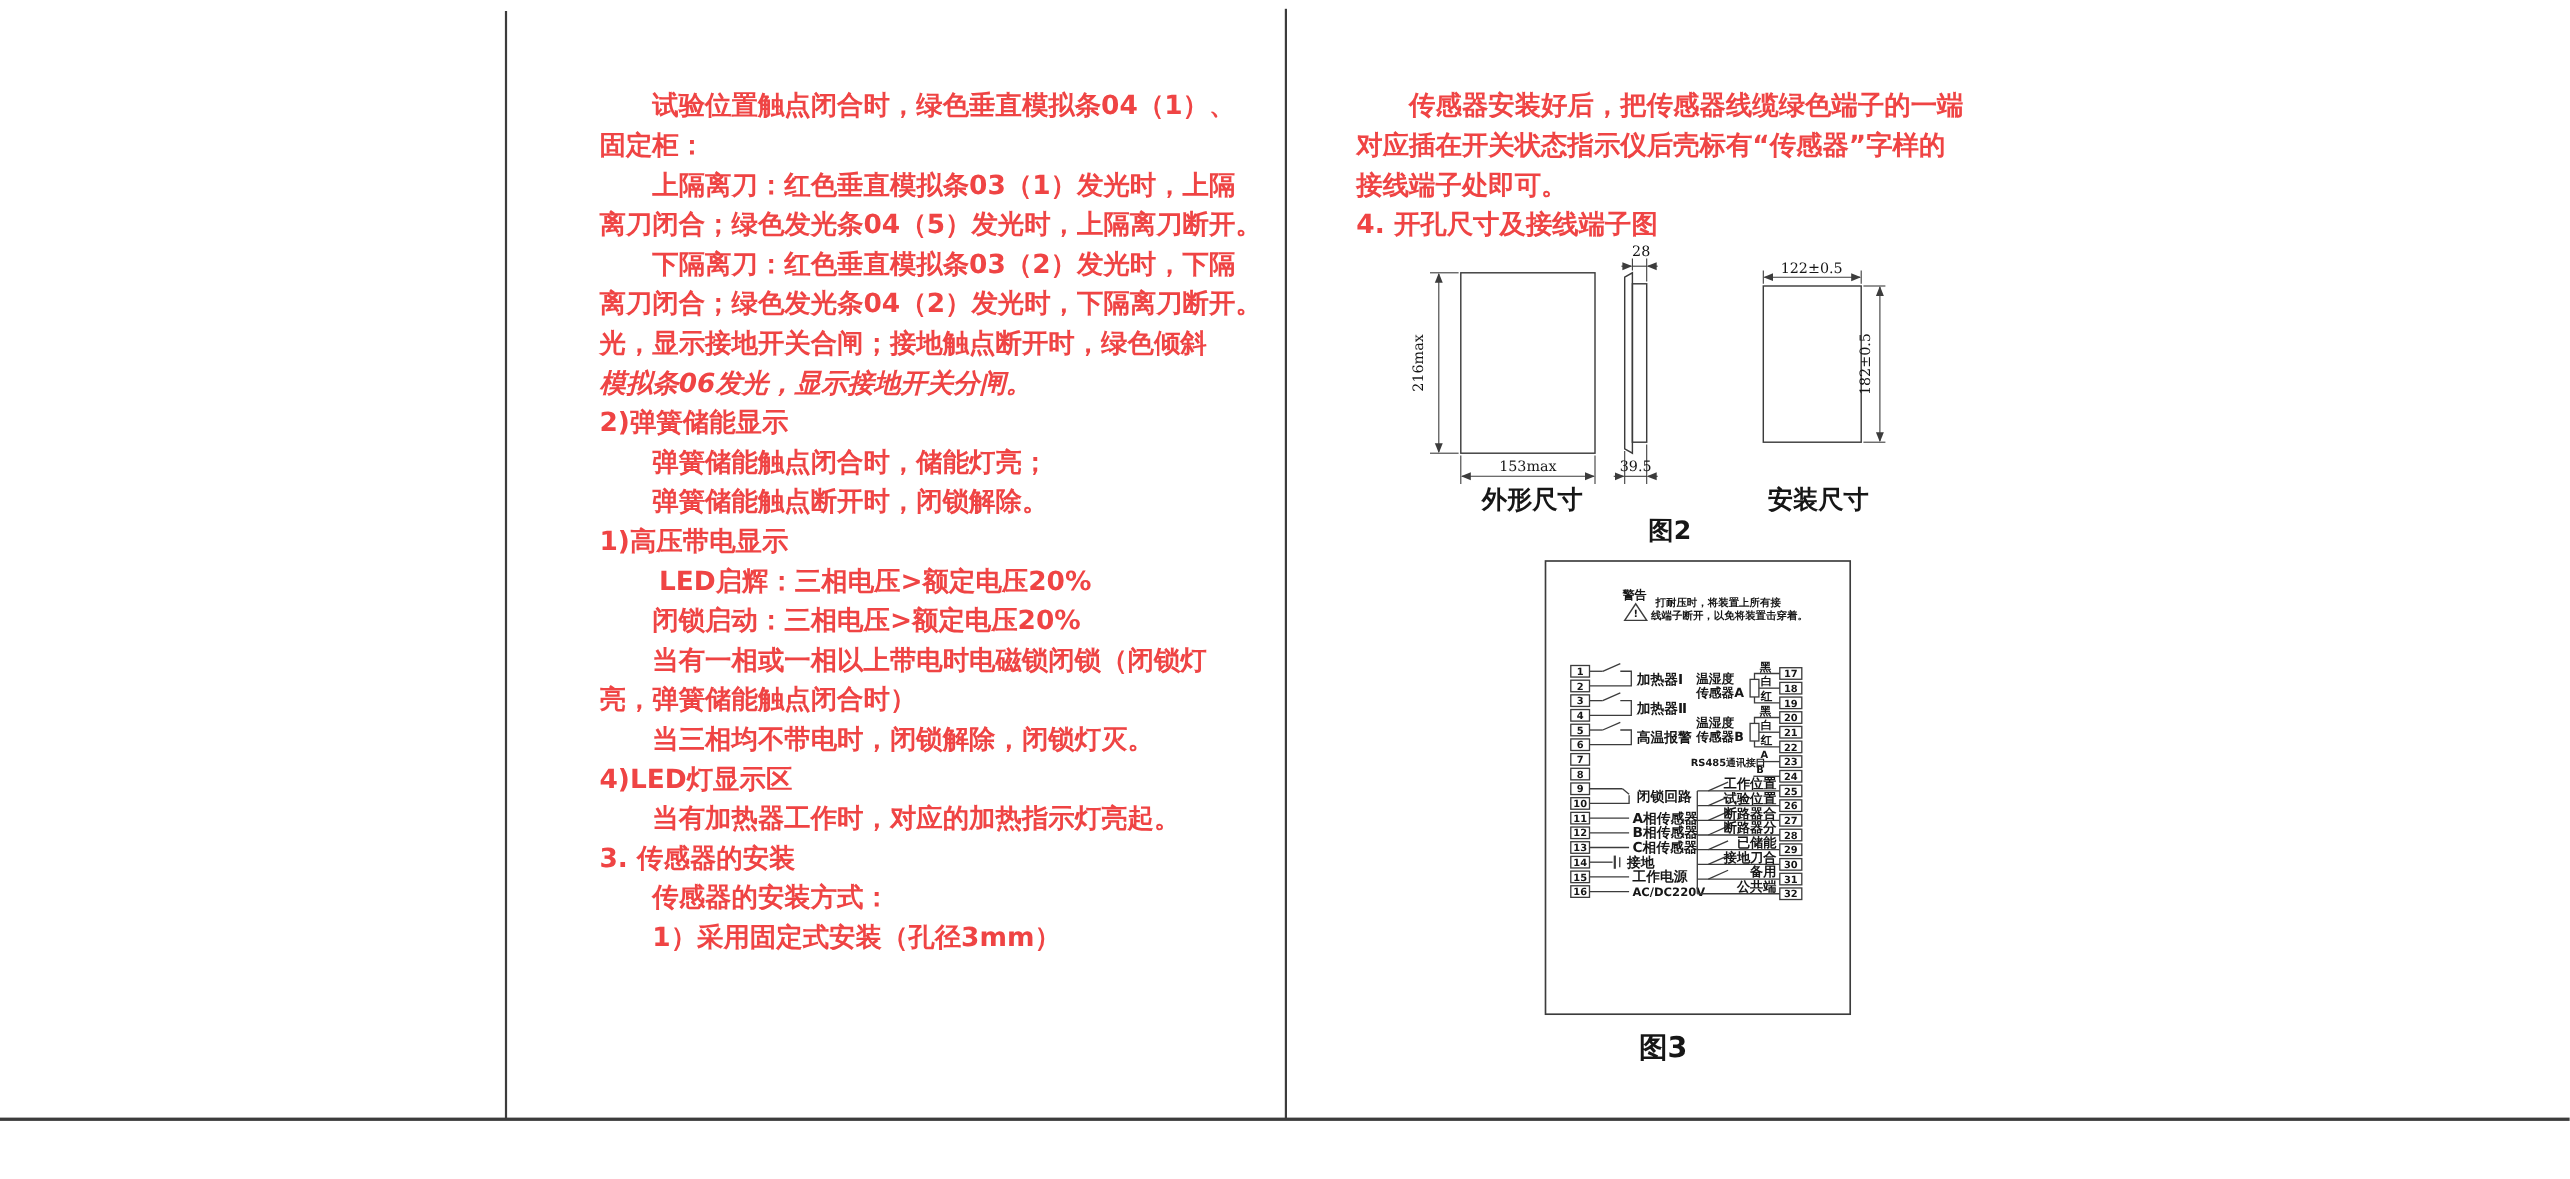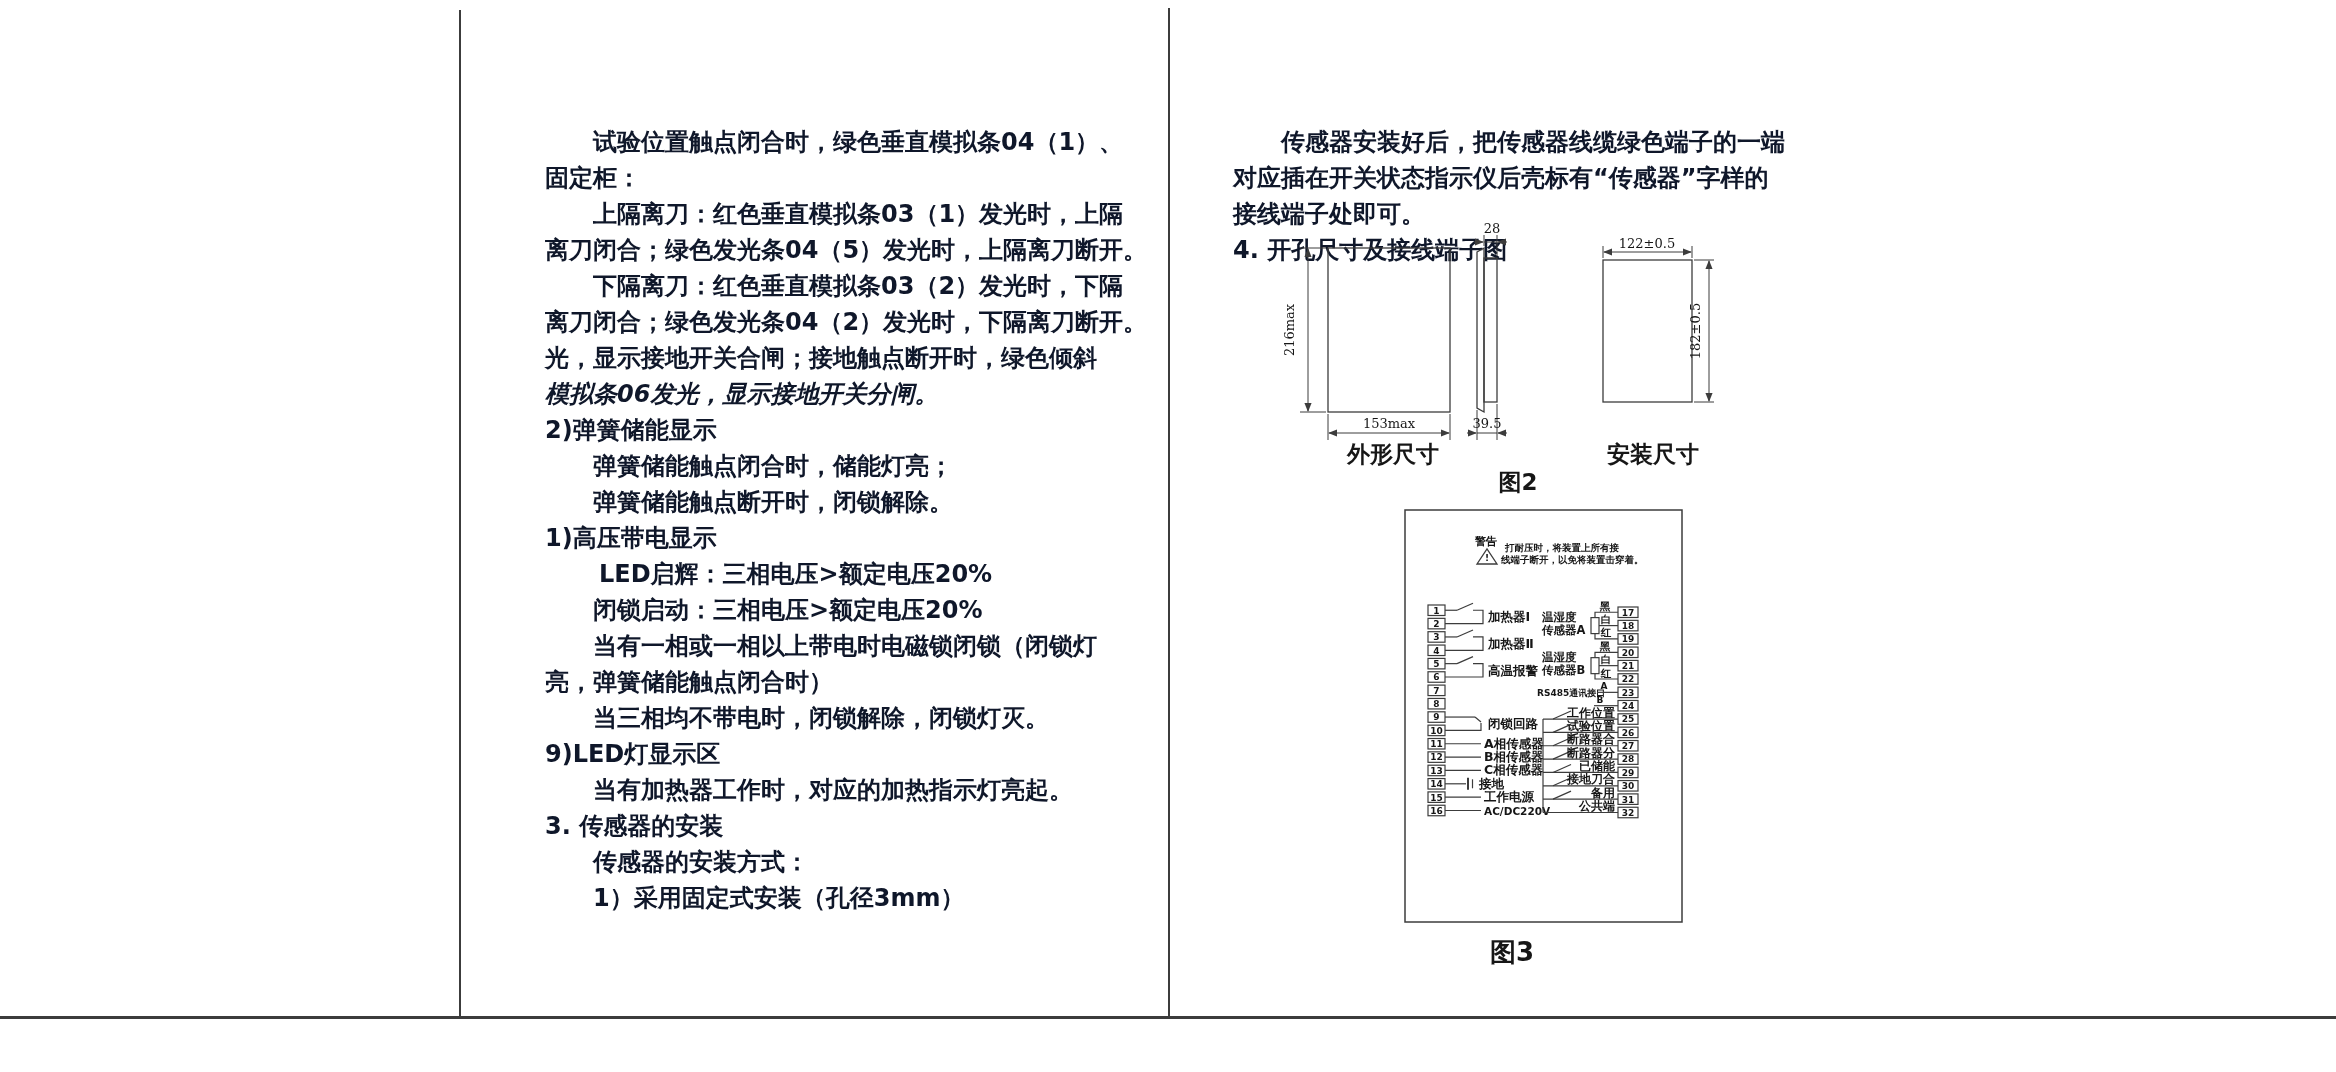--- a/index.html
+++ b/index.html
@@ -6,21 +6,21 @@
   body{
     width:2336px;height:1072px;background:#ffffff;position:relative;
     font-family:"DejaVu Sans",sans-serif;color:#1a1a1a;overflow:hidden;
   }
   .rule{position:absolute;background:#3c3c3c;}
   .rule-v-left{left:459px;top:10px;width:2px;height:1007px;}
   .rule-v-right{left:1168px;top:8px;width:2px;height:1009px;}
   .rule-h-bottom{left:0;top:1016px;width:2336px;height:3px;}
   .textcol{
     position:absolute;font-weight:bold;font-size:24px;line-height:36px;
-    white-space:nowrap;color:#0f172a;margin-top:46px;
+    white-space:nowrap;color:#ef4444;
   }
   .textcol .tline{height:36px;}
   #left-col{left:545px;top:78px;width:620px;}
   #right-col{left:1233px;top:78px;width:600px;}
   svg{position:absolute;overflow:visible;}
   svg text{fill:#161616;}
   .dimtxt{font-family:"DejaVu Serif",serif;font-size:13px;}
   .cjk-cap{font-weight:bold;font-size:23px;}
 </style>
 </head>
@@ -41,21 +41,21 @@
     <div class="tline" style="padding-left: 0px; font-style: italic;">模拟条06发光，显示接地开关分闸。</div>
     <div class="tline" style="padding-left: 0px;">2)弹簧储能显示</div>
     <div class="tline" style="padding-left: 48px;">弹簧储能触点闭合时，储能灯亮；</div>
     <div class="tline" style="padding-left: 48px;">弹簧储能触点断开时，闭锁解除。</div>
     <div class="tline" style="padding-left: 0px;">1)高压带电显示</div>
     <div class="tline" style="padding-left: 54px;">LED启辉：三相电压&gt;额定电压20%</div>
     <div class="tline" style="padding-left: 48px;">闭锁启动：三相电压&gt;额定电压20%</div>
     <div class="tline" style="padding-left: 48px;">当有一相或一相以上带电时电磁锁闭锁（闭锁灯</div>
     <div class="tline" style="padding-left: 0px;">亮，弹簧储能触点闭合时）</div>
     <div class="tline" style="padding-left: 48px;">当三相均不带电时，闭锁解除，闭锁灯灭。</div>
-    <div class="tline" style="padding-left: 0px;">9)LED灯显示区</div>
+    <div class="tline" style="padding-left: 0px;">4)LED灯显示区</div>
     <div class="tline" style="padding-left: 48px;">当有加热器工作时，对应的加热指示灯亮起。</div>
     <div class="tline" style="padding-left: 0px;">3.  传感器的安装</div>
     <div class="tline" style="padding-left: 48px;">传感器的安装方式：</div>
     <div class="tline" style="padding-left: 48px;">1）采用固定式安装（孔径3mm）</div>
   </div>
 <div id="right-col" class="textcol">
     <div class="tline" style="padding-left: 48px;">传感器安装好后，把传感器线缆绿色端子的一端</div>
     <div class="tline" style="padding-left: 0px;">对应插在开关状态指示仪后壳标有“传感器”字样的</div>
     <div class="tline" style="padding-left: 0px;">接线端子处即可。</div>
     <div class="tline" style="padding-left: 0px;">4.  开孔尺寸及接线端子图</div>

